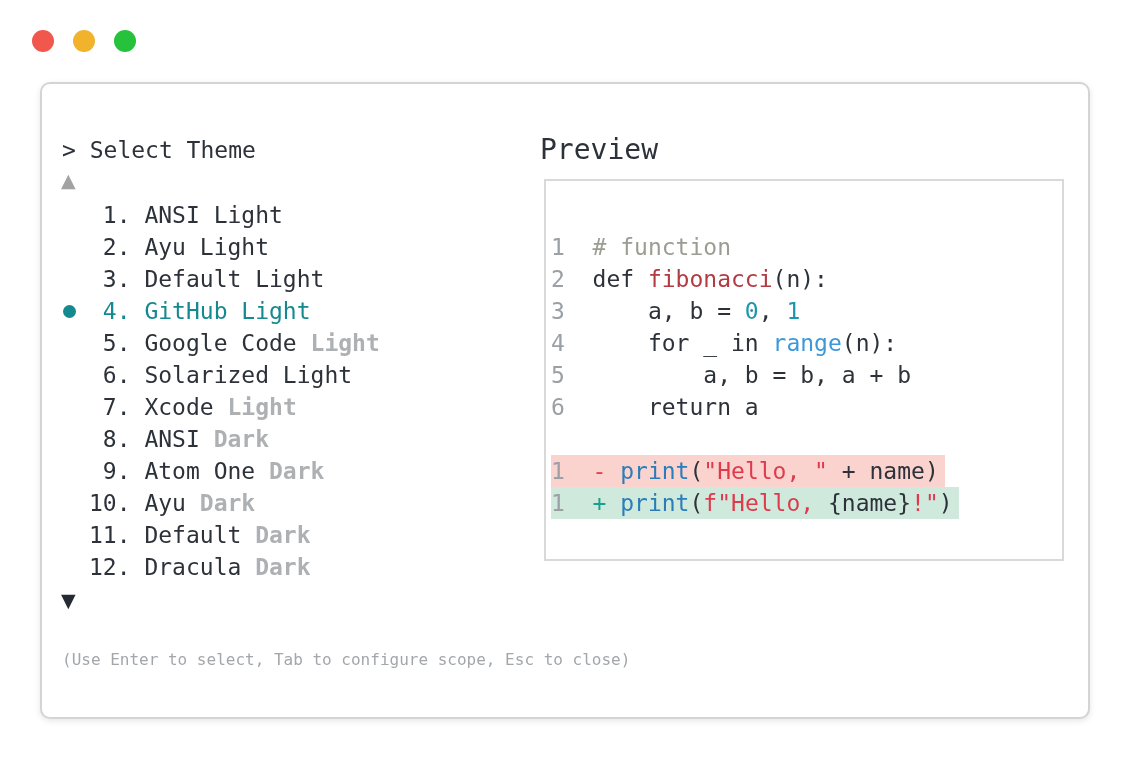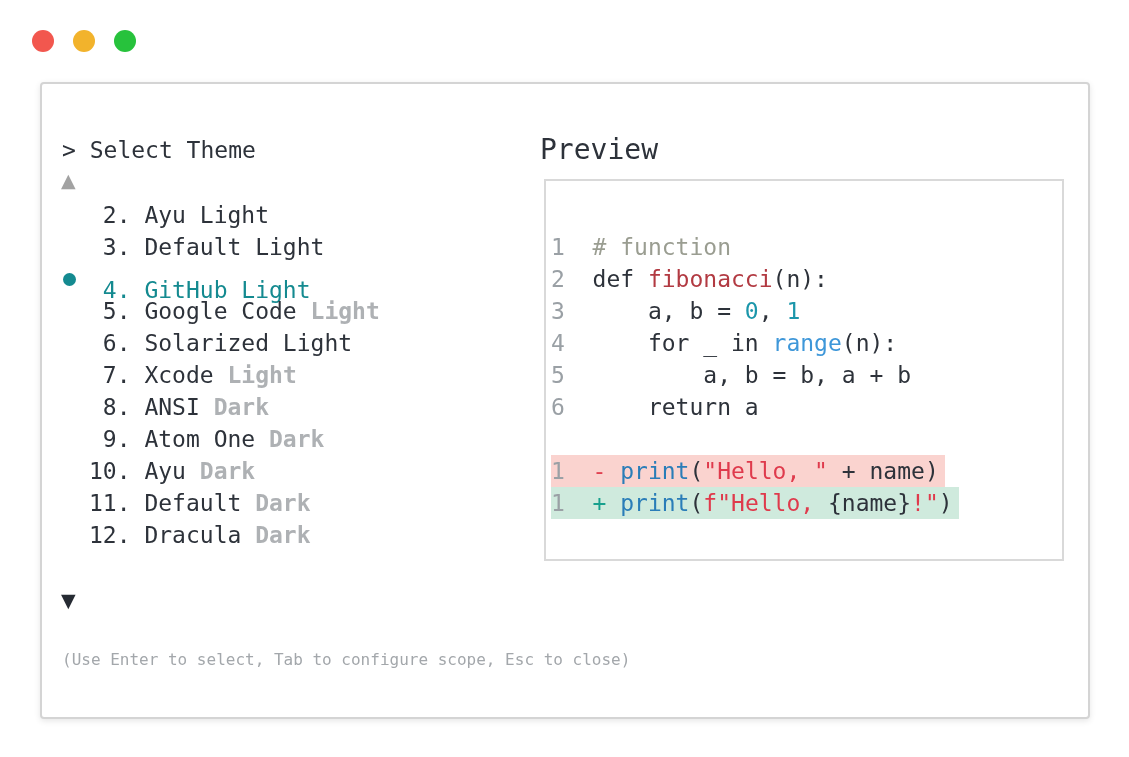--- a/index.html
+++ b/index.html
@@ -29,42 +29,42 @@
   body{font-family:"DejaVu Sans Mono","Liberation Mono",monospace;color:var(--ink);}
 
   .traffic{position:absolute;left:32px;top:30px;display:flex;}
   .dot{width:22px;height:22px;border-radius:50%;margin-right:19px;border:none;cursor:default;}
   .dot.red{background:var(--traffic-red);}
   .dot.yellow{background:var(--traffic-yellow);}
   .dot.green{background:var(--traffic-green);}
 
   .window{
     position:absolute;left:40px;top:82px;width:1050px;height:637px;
-    background:#fff;border:2px solid var(--window-border);border-radius:4px;
+    background:#fff;border:2px solid var(--window-border);border-radius:10px;
     box-shadow:0 2px 6px rgba(0,0,0,0.10);
   }
 
   .prompt{position:absolute;left:20px;top:50px;height:32px;line-height:32px;
     font-size:23px;white-space:pre;color:var(--ink);}
   .prompt-symbol{display:inline-block;width:2ch;}
 
   .scroll-arrow{position:absolute;left:19px;width:30px;height:24px;line-height:24px;
     font-family:"DejaVu Sans",sans-serif;cursor:pointer;}
   .scroll-up{top:84px;font-size:19px;color:#a2a2a2;}
   .scroll-down{top:504px;font-size:19px;color:#262b33;}
 
   .theme-list{position:absolute;left:20px;top:115px;}
   .list-row{display:flex;height:32px;line-height:32px;font-size:23px;white-space:pre;cursor:pointer;}
   .bullet-slot{width:27px;display:inline-flex;align-items:center;flex:none;}
   .bullet{width:13px;height:13px;border-radius:50%;background:var(--teal);margin-left:1px;}
   .row-text{color:var(--ink);}
   .num{display:inline-block;width:2ch;text-align:right;}
   .muted{color:var(--muted);font-weight:bold;}
   .list-row.selected .row-text,
-  .list-row.selected .muted{color:var(--teal);margin-top:11px;}
+  .list-row.selected .muted{color:var(--teal);}
 
   .preview-label{position:absolute;left:498px;top:50px;height:32px;line-height:32px;
     font-size:28px;color:var(--ink);}
 
   .preview-box{
     position:absolute;left:502px;top:95px;width:520px;height:382px;
     border:2px solid var(--box-border);background:#fff;overflow:hidden;
   }
   .preview-code{padding:50px 0 12px 5px;font-size:23px;}
   .code-line{white-space:pre;height:32px;line-height:32px;width:max-content;}
@@ -93,20 +93,21 @@
   <button class="dot green"></button>
 </div>
 
 <div class="window">
 
   <div class="prompt"><span class="prompt-symbol">&gt;</span><span>Select Theme</span></div>
 
   <div class="scroll-arrow scroll-up">▲</div>
 
   <div class="theme-list">
+      <div class="list-row"><span class="bullet-slot"></span><span class="row-text"><span class="num">1</span>. <span class="main-label">ANSI Light</span></span></div>
       <div class="list-row"><span class="bullet-slot"></span><span class="row-text"><span class="num">2</span>. <span class="main-label">Ayu Light</span></span></div>
       <div class="list-row"><span class="bullet-slot"></span><span class="row-text"><span class="num">3</span>. <span class="main-label">Default Light</span></span></div>
       <div class="list-row selected"><span class="bullet-slot"><span class="bullet"></span></span><span class="row-text"><span class="num">4</span>. <span class="main-label">GitHub Light</span></span></div>
       <div class="list-row"><span class="bullet-slot"></span><span class="row-text"><span class="num">5</span>. <span class="main-label">Google Code</span><span class="muted"> Light</span></span></div>
       <div class="list-row"><span class="bullet-slot"></span><span class="row-text"><span class="num">6</span>. <span class="main-label">Solarized Light</span></span></div>
       <div class="list-row"><span class="bullet-slot"></span><span class="row-text"><span class="num">7</span>. <span class="main-label">Xcode</span><span class="muted"> Light</span></span></div>
       <div class="list-row"><span class="bullet-slot"></span><span class="row-text"><span class="num">8</span>. <span class="main-label">ANSI</span><span class="muted"> Dark</span></span></div>
       <div class="list-row"><span class="bullet-slot"></span><span class="row-text"><span class="num">9</span>. <span class="main-label">Atom One</span><span class="muted"> Dark</span></span></div>
       <div class="list-row"><span class="bullet-slot"></span><span class="row-text"><span class="num">10</span>. <span class="main-label">Ayu</span><span class="muted"> Dark</span></span></div>
       <div class="list-row"><span class="bullet-slot"></span><span class="row-text"><span class="num">11</span>. <span class="main-label">Default</span><span class="muted"> Dark</span></span></div>

